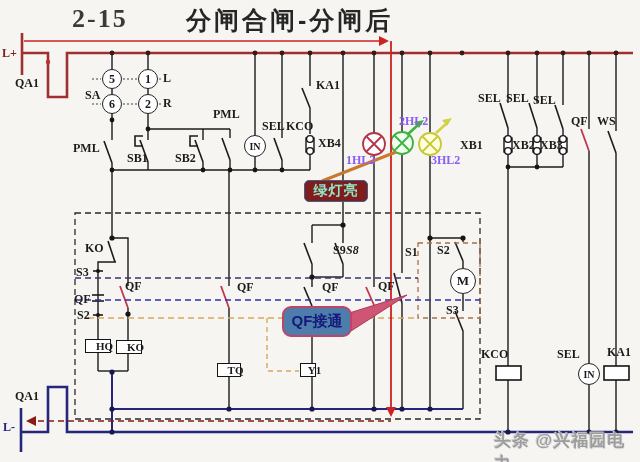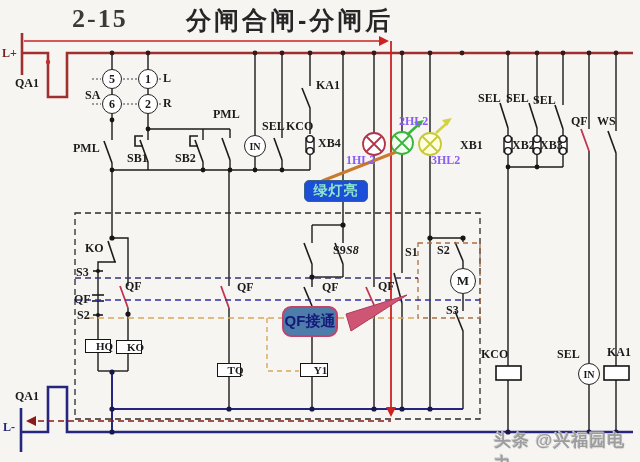--- a/index.html
+++ b/index.html
@@ -14,23 +14,23 @@
   .title-num{font:bold 26px "Liberation Serif",serif;color:#3a3a3a;letter-spacing:2px;}
   .title-cn{font:bold 25px "Liberation Sans",sans-serif;color:#262626;letter-spacing:3px;}
   .circ{position:absolute;z-index:3;border:1.4px solid #222;border-radius:50%;background:#fff;
         display:flex;align-items:center;justify-content:center;
         font:bold 12px "Liberation Serif",serif;color:#1b1b1b;box-sizing:border-box;}
   .coilbox{position:absolute;z-index:3;border:1.6px solid #141414;background:#fff;
         display:flex;align-items:center;justify-content:center;
         font:bold 11px "Liberation Serif",serif;color:#1b1b1b;box-sizing:border-box;padding-left:13px;}
   .callout{position:absolute;z-index:4;display:flex;align-items:center;justify-content:center;
         font:bold 14px "Liberation Sans",sans-serif;border-radius:5px;box-sizing:border-box;}
-  #callout-green{left:304px;top:180px;width:64px;height:22px;background:#1d4ed8;
+  #callout-green{left:304px;top:180px;width:64px;height:22px;background:#7f1d1d;
         border:1px solid #39608c;color:#8fe9c9;letter-spacing:1px;}
-  #callout-qf{left:282px;top:306px;width:56px;height:31px;background:#4e7dab;
+  #callout-qf{left:282px;top:306px;width:70px;height:31px;background:#4e7dab;
         border:2px solid #c04468;border-radius:9px;color:#14197a;font-size:15px;}
   #watermark{position:absolute;z-index:5;left:494px;top:429px;
         font:bold 17px "Liberation Sans",sans-serif;color:#9d9d9d;letter-spacing:1px;
         text-shadow:1px 1px 0 #ececec,-1px -1px 0 #c9c9c9;}
 </style>
 </head>
 <body>
 
 <div id="stage">
 
@@ -339,21 +339,21 @@
 <div class="lbl" style="left:378px;top:280px;">QF</div>
 <div class="lbl" style="left:405px;top:246px;">S1</div>
 
 <div class="lbl" style="left:437px;top:244px;">S2</div>
 <div class="lbl" style="left:446px;top:304px;">S3</div>
 <div class="circ" style="left:450px;top:268px;width:26px;height:26px;font-size:13px;">M</div>
 
 <div class="coilbox" style="left:85px;top:339px;width:26px;height:14px;">HQ</div>
 <div class="coilbox" style="left:116px;top:340px;width:26px;height:14px;">KO</div>
 <div class="coilbox" style="left:217px;top:363px;width:24px;height:14px;">TQ</div>
-<div class="coilbox" style="left:300px;top:363px;width:28px;height:14px;">Y1</div>
+<div class="coilbox" style="left:300px;top:363px;width:16px;height:14px;">Y1</div>
 
 <div class="lbl" style="left:478px;top:92px;">SEL</div>
 <div class="lbl" style="left:506px;top:92px;">SEL</div>
 <div class="lbl" style="left:533px;top:94px;">SEL</div>
 <div class="lbl" style="left:460px;top:139px;">XB1</div>
 <div class="lbl" style="left:512px;top:139px;font-family:Liberation Serif, serif;">XB2</div>
 <div class="lbl" style="left:540px;top:139px;">XB3</div>
 <div class="lbl" style="left:571px;top:115px;">QF</div>
 <div class="lbl" style="left:597px;top:115px;">WS</div>
 <div class="lbl" style="left:481px;top:348px;">KCO</div>

